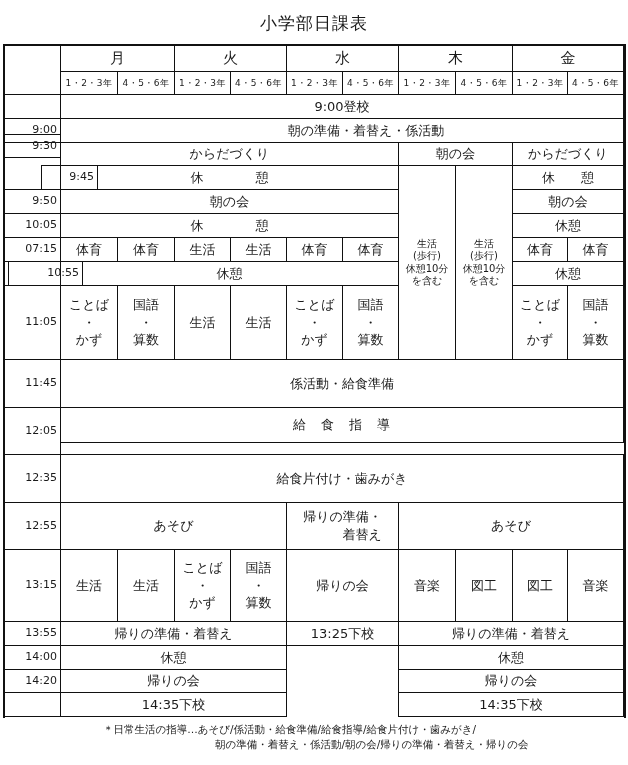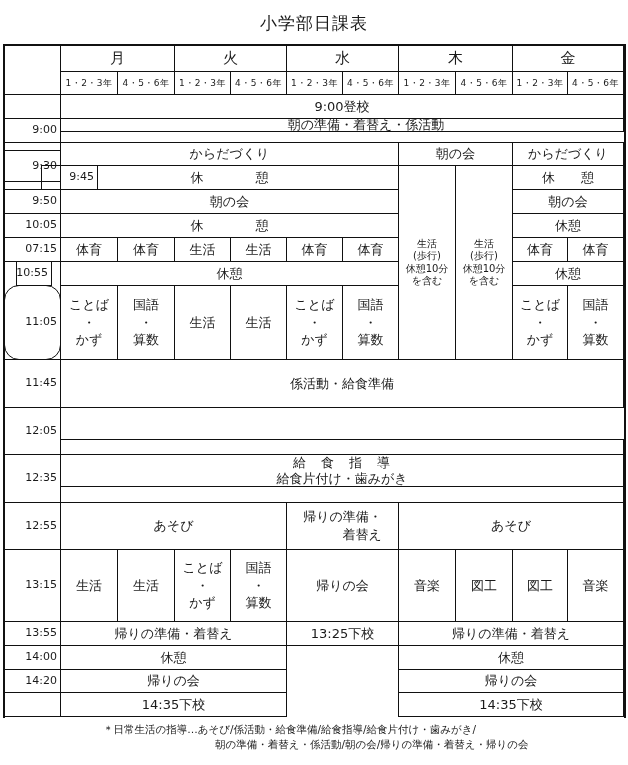--- a/index.html
+++ b/index.html
@@ -38,39 +38,39 @@
 <div class="cell b grade" style="left:230px;top:71px;width:57px;height:24px;">4・5・6年</div>
 <div class="cell b grade" style="left:286px;top:71px;width:57px;height:24px;">1・2・3年</div>
 <div class="cell b grade" style="left:342px;top:71px;width:57px;height:24px;">4・5・6年</div>
 <div class="cell b grade" style="left:398px;top:71px;width:58px;height:24px;">1・2・3年</div>
 <div class="cell b grade" style="left:455px;top:71px;width:58px;height:24px;">4・5・6年</div>
 <div class="cell b grade" style="left:512px;top:71px;width:56px;height:24px;">1・2・3年</div>
 <div class="cell b grade" style="left:567px;top:71px;width:57px;height:24px;">4・5・6年</div>
 
 <div class="cell b time" style="left:4px;top:94px;width:57px;height:25px;"></div>
 <div class="cell b time" style="left:4px;top:118px;width:57px;height:25px;">9:00</div>
-<div class="cell b time" style="left:4px;top:150px;width:57px;height:32px;">9:30</div>
+<div class="cell b time" style="left:4px;top:134px;width:57px;height:24px;">9:30</div>
 <div class="cell b time" style="left:4px;top:165px;width:57px;height:25px;margin-left:37px;">9:45</div>
 <div class="cell b time" style="left:4px;top:189px;width:57px;height:25px;">9:50</div>
 <div class="cell b time" style="left:4px;top:213px;width:57px;height:25px;">10:05</div>
 <div class="cell b time" style="left:4px;top:237px;width:57px;height:25px;">07:15</div>
-<div class="cell b time" style="left:16px;top:261px;width:36px;height:25px;">10:55</div>
-<div class="cell b time" style="left:4px;top:285px;width:57px;height:75px;border-radius:15px;">11:05</div>
+<div class="cell b time" style="left:8px;top:261px;width:75px;height:25px;">10:55</div>
+<div class="cell b time" style="left:4px;top:285px;width:57px;height:75px;">11:05</div>
 <div class="cell b time" style="left:4px;top:359px;width:57px;height:49px;">11:45</div>
 <div class="cell b time" style="left:4px;top:407px;width:57px;height:48px;">12:05</div>
 <div class="cell b time" style="left:4px;top:454px;width:57px;height:49px;">12:35</div>
 <div class="cell b time" style="left:4px;top:502px;width:57px;height:48px;">12:55</div>
 <div class="cell b time" style="left:4px;top:549px;width:57px;height:73px;">13:15</div>
 <div class="cell b time" style="left:4px;top:621px;width:57px;height:25px;">13:55</div>
 <div class="cell b time" style="left:4px;top:645px;width:57px;height:25px;">14:00</div>
 <div class="cell b time" style="left:4px;top:669px;width:57px;height:24px;">14:20</div>
 <div class="cell b time" style="left:4px;top:692px;width:57px;height:25px;"></div>
 
 <div class="cell b" style="left:60px;top:94px;width:564px;height:25px;text-align:right;">9:00登校</div>
-<div class="cell b" style="left:60px;top:118px;width:564px;height:14px;padding-left:48px;">朝の準備・着替え・係活動</div>
+<div class="cell b" style="left:60px;top:118px;width:564px;height:25px;padding-left:48px;">朝の準備・着替え・係活動</div>
 
 <div class="cell b" style="left:60px;top:142px;width:339px;height:24px;">からだづくり</div>
 <div class="cell b" style="left:398px;top:142px;width:115px;height:24px;">朝の会</div>
 <div class="cell b" style="left:512px;top:142px;width:112px;height:24px;">からだづくり</div>
 
 <div class="cell b" style="left:60px;top:165px;width:339px;height:25px;">休　　　　憩</div>
 <div class="cell b" style="left:512px;top:165px;width:112px;height:25px;">休　　憩</div>
 
 <div class="cell b small" style="left:398px;top:165px;width:58px;height:195px;">生活
 (歩行)
@@ -114,21 +114,21 @@
 ・
 算数</div>
 <div class="cell b" style="left:512px;top:285px;width:56px;height:75px;">ことば
 ・
 かず</div>
 <div class="cell b" style="left:567px;top:285px;width:57px;height:75px;">国語
 ・
 算数</div>
 
 <div class="cell b" style="left:60px;top:359px;width:564px;height:49px;">係活動・給食準備</div>
-<div class="cell b spaced" style="left:60px;top:407px;width:564px;height:48px;margin-top:32px;">給　食　指　導</div>
+<div class="cell b spaced" style="left:60px;top:407px;width:564px;height:36px;">給　食　指　導</div>
 <div class="cell b" style="left:60px;top:454px;width:564px;height:49px;">給食片付け・歯みがき</div>
 
 <div class="cell b" style="left:60px;top:502px;width:227px;height:48px;">あそび</div>
 <div class="cell b" style="left:286px;top:502px;width:113px;height:48px;text-align:right;">帰りの準備・
 着替え</div>
 <div class="cell b" style="left:398px;top:502px;width:226px;height:48px;">あそび</div>
 
 <div class="cell b" style="left:60px;top:549px;width:58px;height:73px;">生活</div>
 <div class="cell b" style="left:117px;top:549px;width:58px;height:73px;">生活</div>
 <div class="cell b" style="left:174px;top:549px;width:57px;height:73px;">ことば

